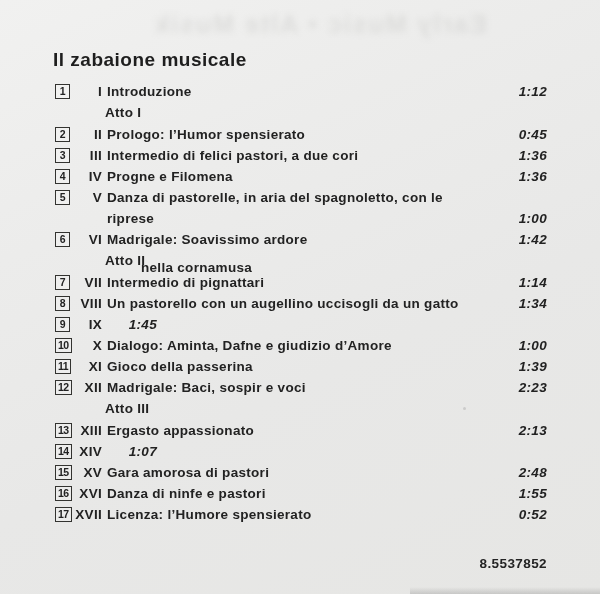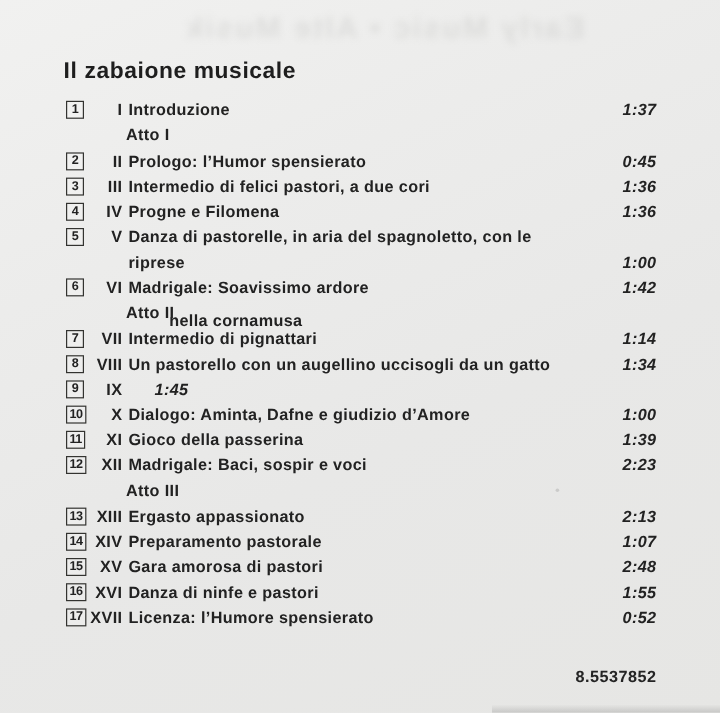--- a/index.html
+++ b/index.html
@@ -134,21 +134,21 @@
     <h1 class="title">Il zabaione musicale</h1>
 
     <div class="list">
         <div class="row">
     <span class="numcol"><span class="numbox">1</span></span>
     <span class="roman">I</span>
     <span class="titlecol">
       <span class="t1">Introduzione</span>
 
     </span>
-    <span class="time">1:37</span>
+    <span class="time">1:12</span>
   </div>
         <div class="act">
     <span>Atto I</span>
   </div>
         <div class="row">
     <span class="numcol"><span class="numbox">2</span></span>
     <span class="roman">II</span>
     <span class="titlecol">
       <span class="t1">Prologo: l’Humor spensierato</span>
 
@@ -252,24 +252,20 @@
     <span class="roman">XIII</span>
     <span class="titlecol">
       <span class="t1">Ergasto appassionato</span>
 
     </span>
     <span class="time">2:13</span>
   </div>
         <div class="row">
     <span class="numcol"><span class="numbox">14</span></span>
     <span class="roman">XIV</span>
-    <span class="titlecol">
-      <span class="t1">Preparamento pastorale</span>
-
-    </span>
     <span class="time">1:07</span>
   </div>
         <div class="row">
     <span class="numcol"><span class="numbox">15</span></span>
     <span class="roman">XV</span>
     <span class="titlecol">
       <span class="t1">Gara amorosa di pastori</span>
 
     </span>
     <span class="time">2:48</span>

